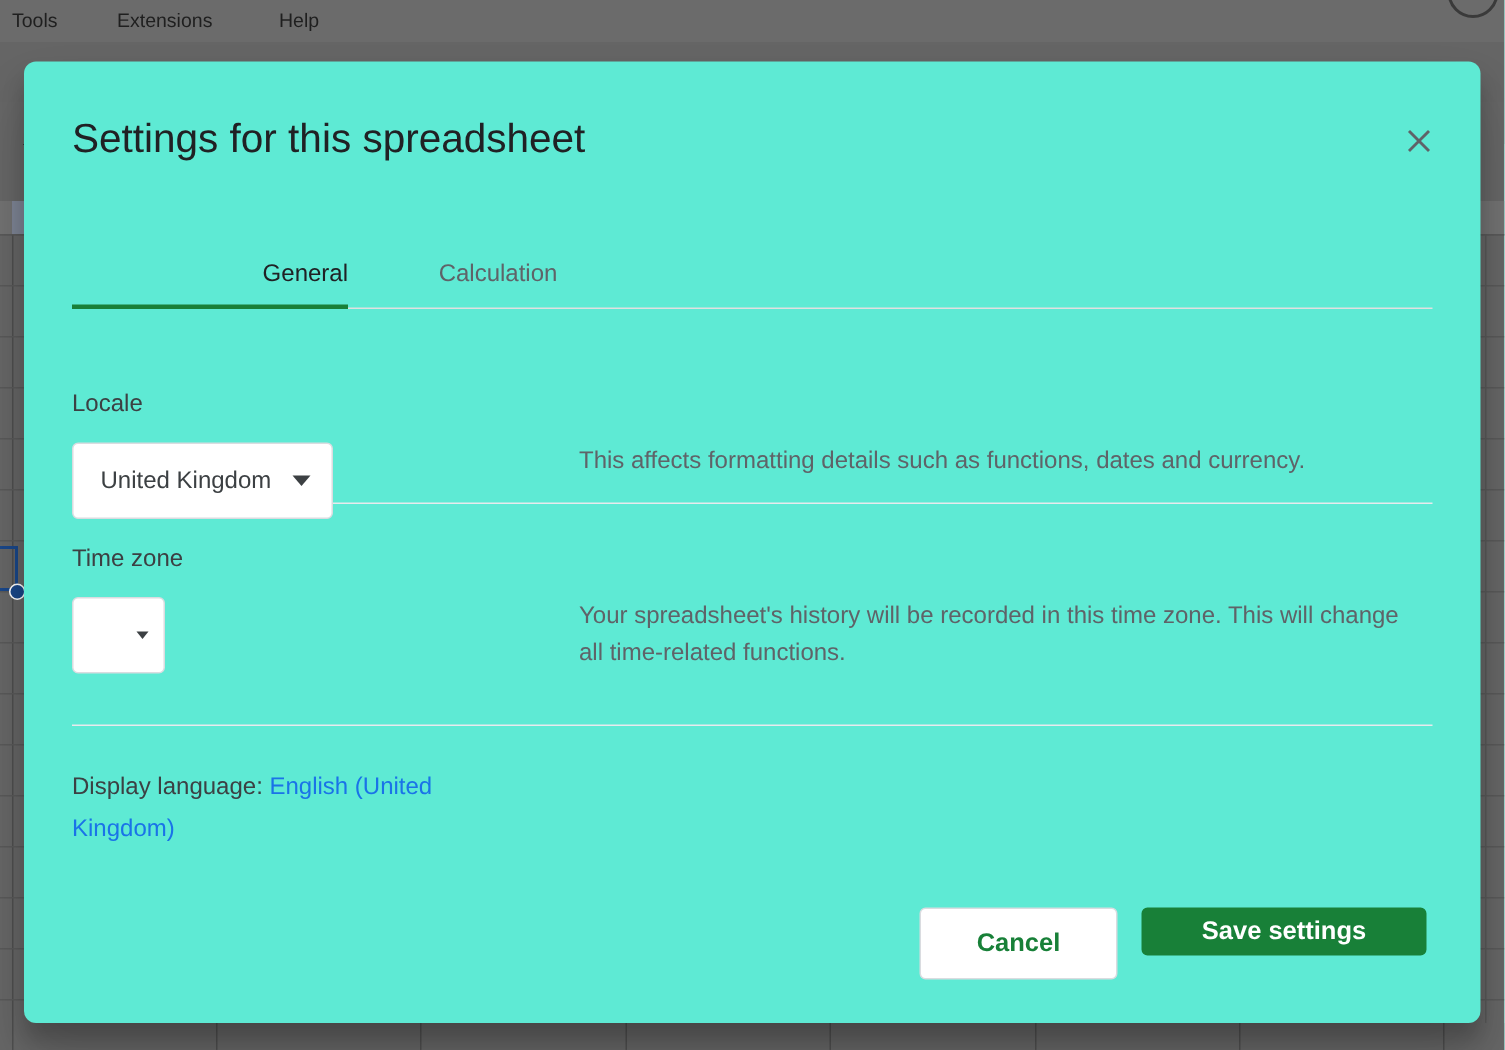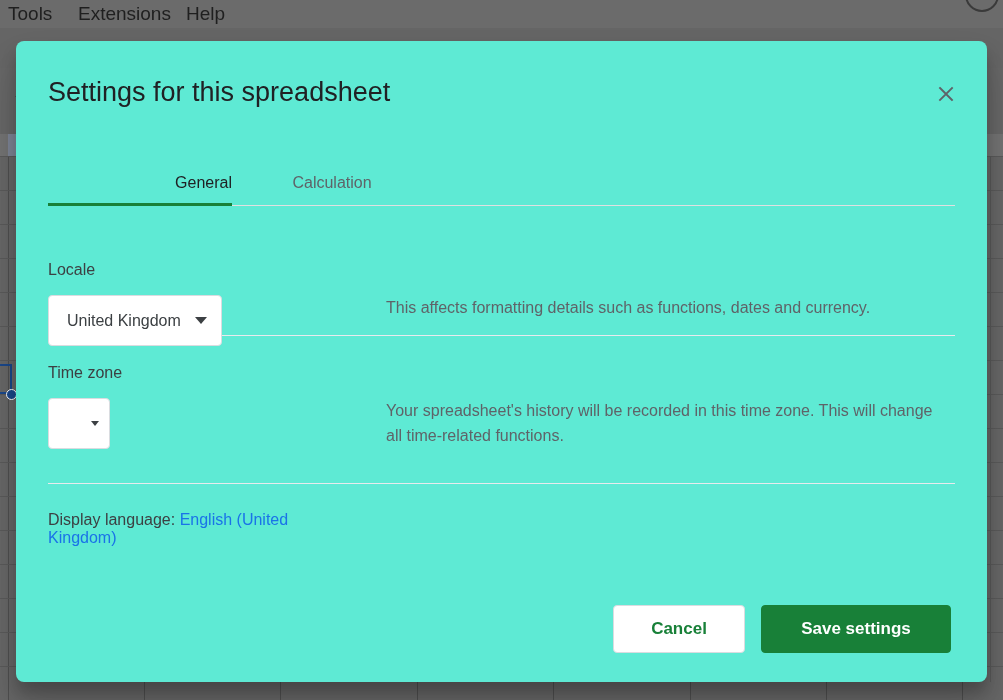--- a/index.html
+++ b/index.html
@@ -23,21 +23,21 @@
   
   .bg-menubar {
     position: absolute;
     left: 0; top: 0;
     width: 1003px; height: 28px;
     background: #6b6b6b;
   }
   .bg-menu-item {
     position: absolute;
     top: 2px;
-    font-size: 19px;
+    font-size: 13px;
     color: #1f1f1f;
     line-height: 24px;
     white-space: nowrap;
   }
   .bg-avatar {
     position: absolute;
     right: 4px; top: -22px;
     width: 30px; height: 30px;
     border-radius: 50%;
     border: 2px solid #3a3a3a;
@@ -291,21 +291,21 @@
   .section-locale .field-desc { top: 84px; }
   .section-tz .field-desc { top: 62px; }
 
   
   .display-lang {
     position: absolute;
     left: 32px; top: 470px;
     width: 300px;
     font-size: 16px;
     color: #3c4043;
-    line-height: 18px;
+    line-height: 28px;
   }
   .display-lang a {
     color: #1a73e8;
     text-decoration: none;
     cursor: pointer;
   }
 
   
   .btn {
     position: absolute;
@@ -321,21 +321,21 @@
   }
   .btn-cancel {
     left: 597px; top: 564px;
     width: 132px; height: 48px;
     background: #ffffff;
     color: #188038;
     border: 1px solid #dadce0;
   }
   .btn-save {
     left: 745px; top: 564px;
-    width: 190px; height: 48px;
+    width: 190px; height: 32px;
     background: #188038;
     color: #ffffff;
     border: 1px solid #188038;
   }
 </style>
 </head>
 <body>
 
 <div id="root">
 

